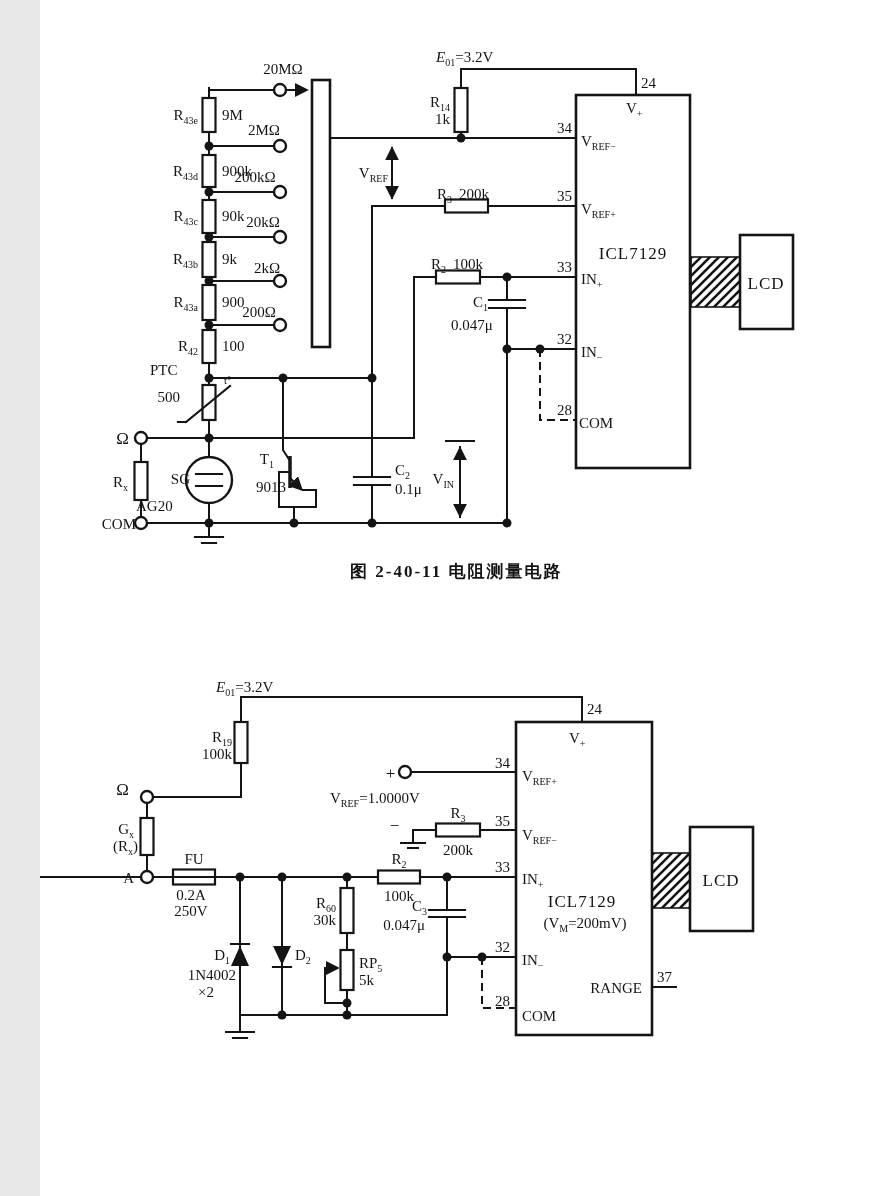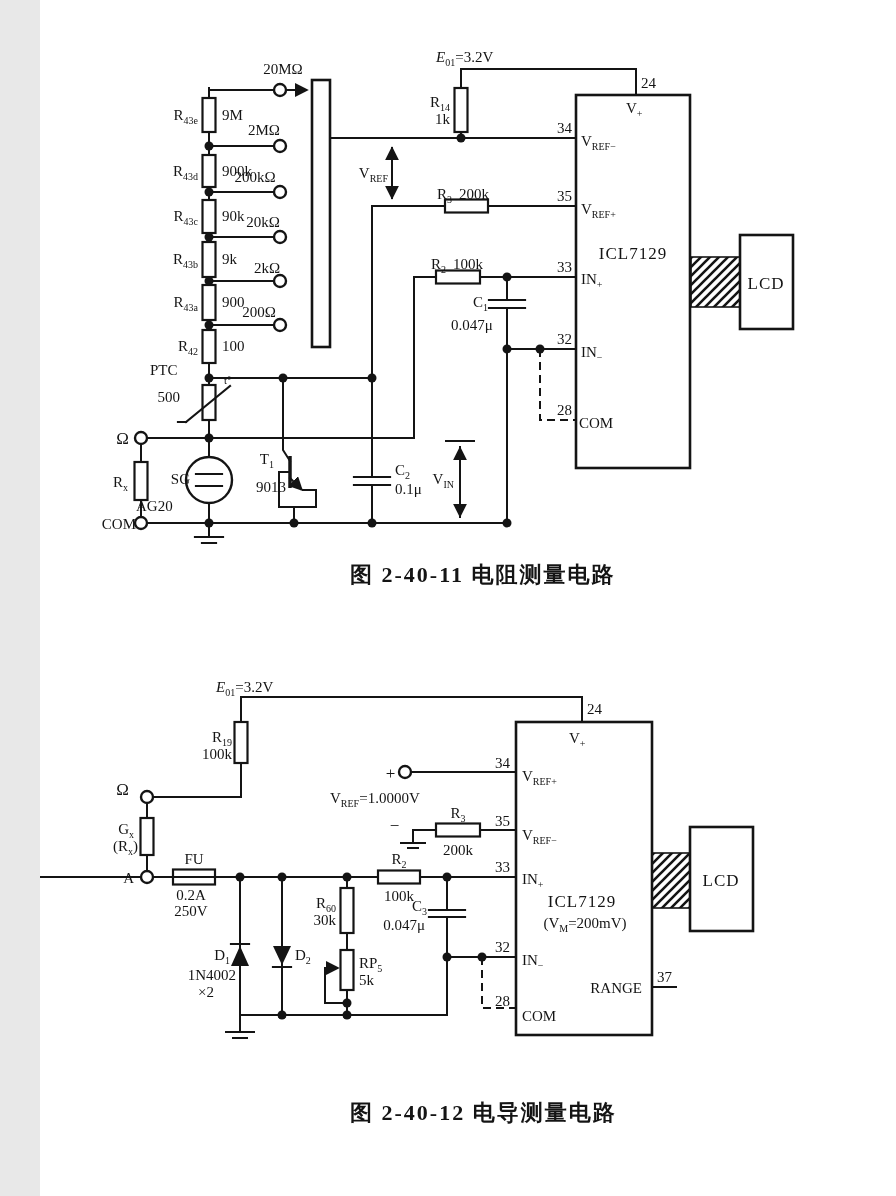--- a/index.html
+++ b/index.html
@@ -13,21 +13,21 @@
   .sm{font-size:11px;}
   .w{stroke:#141414;stroke-width:2;fill:none;stroke-linecap:square;}
   .det{stroke:#141414;stroke-width:2.2;fill:none;stroke-linecap:square;}
   .dash{stroke:#141414;stroke-width:2;fill:none;stroke-dasharray:8 5;}
   .box{fill:#fff;stroke:#141414;stroke-width:2.6;}
   .body{fill:#fff;stroke:#141414;stroke-width:2.2;}
   .term{fill:#fff;stroke:#141414;stroke-width:2.4;}
   .dot{fill:#141414;stroke:none;}
   .blk{fill:#141414;stroke:none;}
   .eraser{fill:#fff;stroke:none;}
-  .caption{position:absolute;font-weight:bold;font-size:22px;letter-spacing:2px;color:#141414;font-family:Liberation Serif, serif;}
+  .caption{position:absolute;font-weight:bold;font-size:17px;letter-spacing:2px;color:#141414;font-family:Liberation Serif, serif;}
 </style>
 </head>
 <body>
 
 <div id="page">
 
 <svg width="896" height="1196" viewBox="0 0 896 1196">
   <defs>
     <marker id="ah" viewBox="0 0 10 10" refX="8" refY="5" markerWidth="7" markerHeight="7" orient="auto">
       <path d="M0,0 L10,5 L0,10 z" fill="#141414"></path>
@@ -303,15 +303,14 @@
 
     <text x="542" y="907" text-anchor="middle" class="big">ICL7129</text>
     <text x="545" y="928" text-anchor="middle"><tspan>(V</tspan><tspan class="sub" dy="4">M</tspan><tspan dy="-4">=200mV)</tspan></text>
     <text x="602" y="993" text-anchor="end">RANGE</text>
     <text x="617" y="982">37</text>
     <text x="681" y="886" text-anchor="middle" class="big">LCD</text>
   </g>
 </svg>
 
 <div class="caption" style="left:310px;top:560px;">图 2-40-11  电阻测量电路</div>
-<div class="caption" style="left:310px;top:1098px;">图 2-40-12  电导测量电路</div>
 
 </div>
 
 </body></html>

